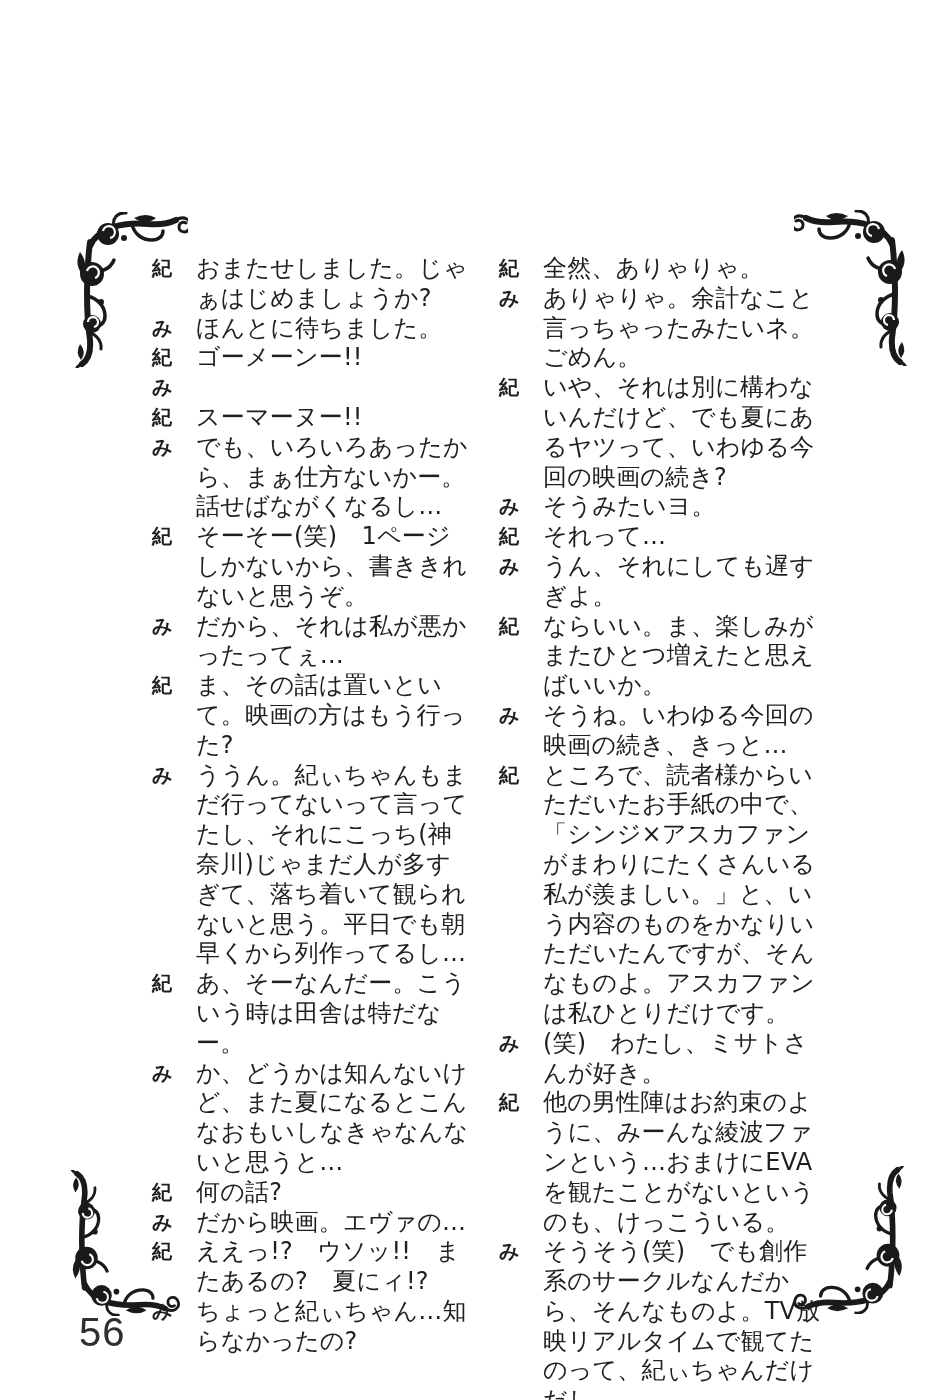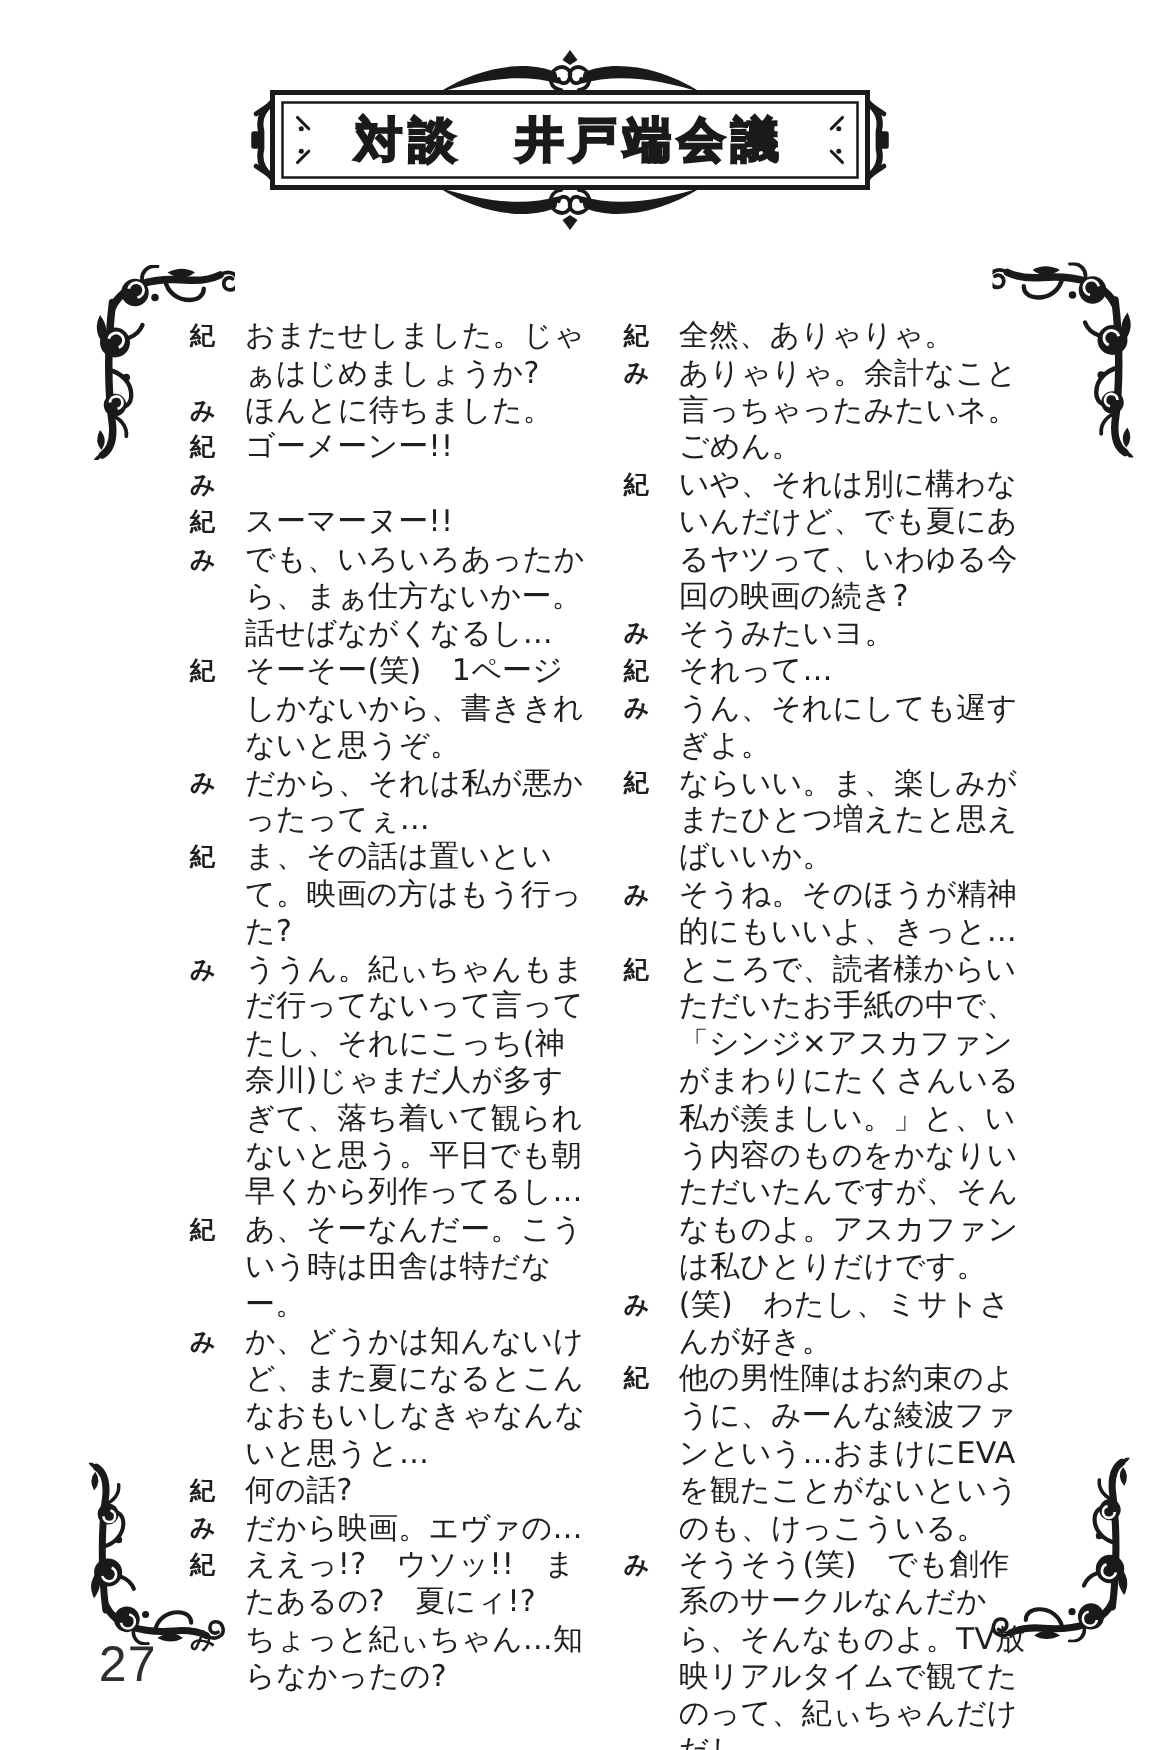--- a/index.html
+++ b/index.html
@@ -124,51 +124,20 @@
 
     <symbol id="orn-tick" viewBox="0 0 16 16">
       <path d="M3,3 L12,12" stroke="#1a1a1a" stroke-width="2.5" fill="none" stroke-linecap="round"></path>
       <circle cx="6" cy="12" r="2" fill="#1a1a1a"></circle>
     </symbol>
   </defs>
 </svg>
 
 <div class="page">
 
-  <div class="banner">
-    <svg class="crest top">
-        <use href="#orn-crest"></use>
-      </svg>
-    <svg class="crest bottom">
-        <use href="#orn-crest"></use>
-      </svg>
-    <svg class="finial left">
-        <use href="#orn-finial"></use>
-      </svg>
-    <svg class="finial right">
-        <use href="#orn-finial"></use>
-      </svg>
-    <div class="banner-box">
-      <div class="banner-inner">
-        <svg class="tick tl">
-            <use href="#orn-tick"></use>
-          </svg>
-        <svg class="tick tr">
-            <use href="#orn-tick"></use>
-          </svg>
-        <svg class="tick bl">
-            <use href="#orn-tick"></use>
-          </svg>
-        <svg class="tick br">
-            <use href="#orn-tick"></use>
-          </svg>
-        <div class="banner-title">対談　井戸端会議</div>
-      </div>
-    </div>
-  </div>
 
   <svg class="corner tl">
       <use href="#orn-corner"></use>
     </svg>
   <svg class="corner tr">
       <use href="#orn-corner"></use>
     </svg>
   <svg class="corner bl">
       <use href="#orn-corner"></use>
     </svg>
@@ -290,21 +259,21 @@
         <span class="txt">うん、それにしても遅すぎよ。</span>
       </div>
 
       <div class="row">
         <span class="spk">紀</span>
         <span class="txt">ならいい。ま、楽しみがまたひとつ増えたと思えばいいか。</span>
       </div>
 
       <div class="row">
         <span class="spk">み</span>
-        <span class="txt">そうね。そのほうが精神的にもいいよ、きっと…</span>
+        <span class="txt">そうね。いわゆる今回の映画の続き、きっと…</span>
       </div>
 
       <div class="row">
         <span class="spk">紀</span>
         <span class="txt">ところで、読者様からいただいたお手紙の中で、「シンジ×アスカファンがまわりにたくさんいる私が羨ましい。」と、いう内容のものをかなりいただいたんですが、そんなものよ。アスカファンは私ひとりだけです。</span>
       </div>
 
       <div class="row">
         <span class="spk">み</span>
         <span class="txt">(笑)　わたし、ミサトさんが好き。</span>
@@ -319,15 +288,15 @@
         <span class="spk">み</span>
         <span class="txt">そうそう(笑)　でも創作系のサークルなんだから、そんなものよ。TV放映リアルタイムで観てたのって、紀ぃちゃんだけだし。</span>
       </div>
 
       <div class="row">
         <span class="spk">紀</span>
         <span class="txt">それが一番の問題だっ！！！</span>
       </div>
     </div>
 
-  <div class="page-number">27</div>
+  <div class="page-number">56</div>
 
 </div>
 
 </body></html>

